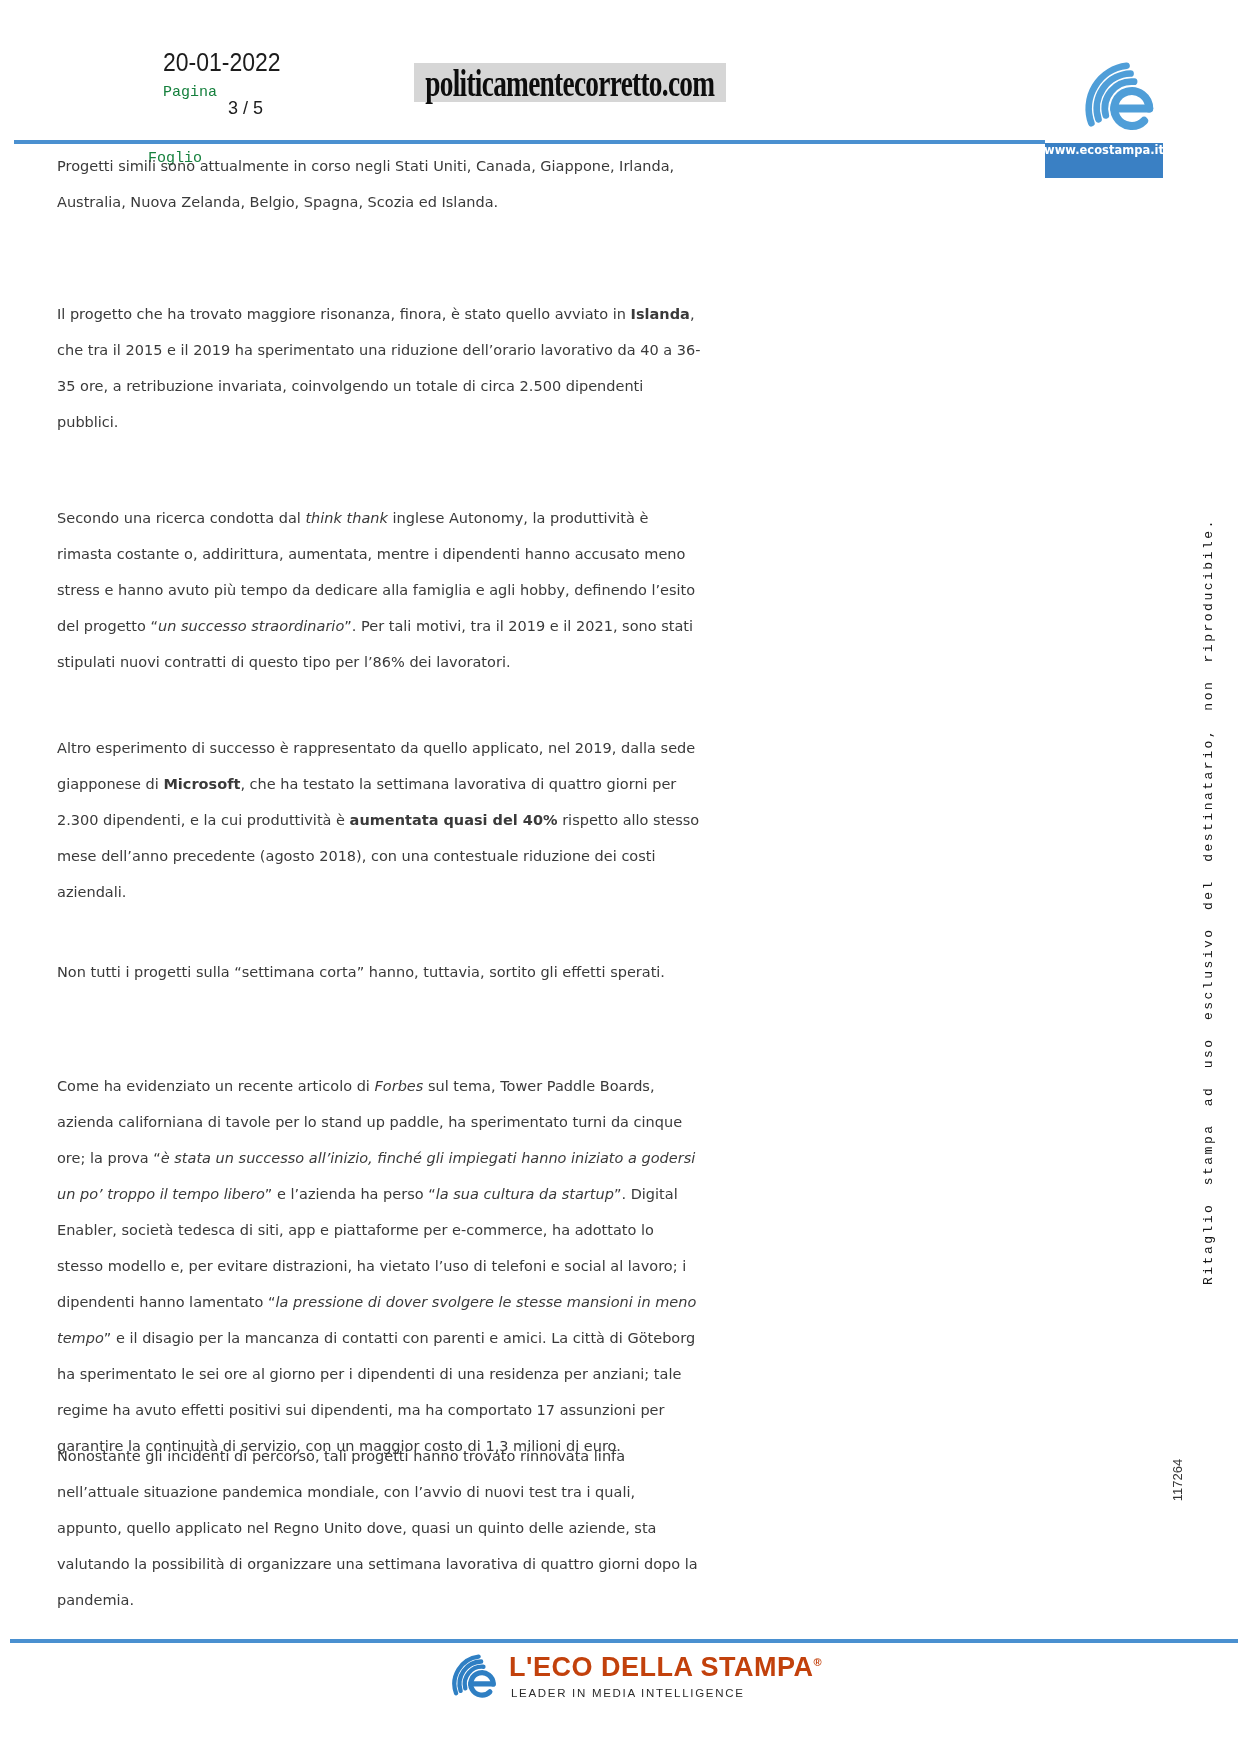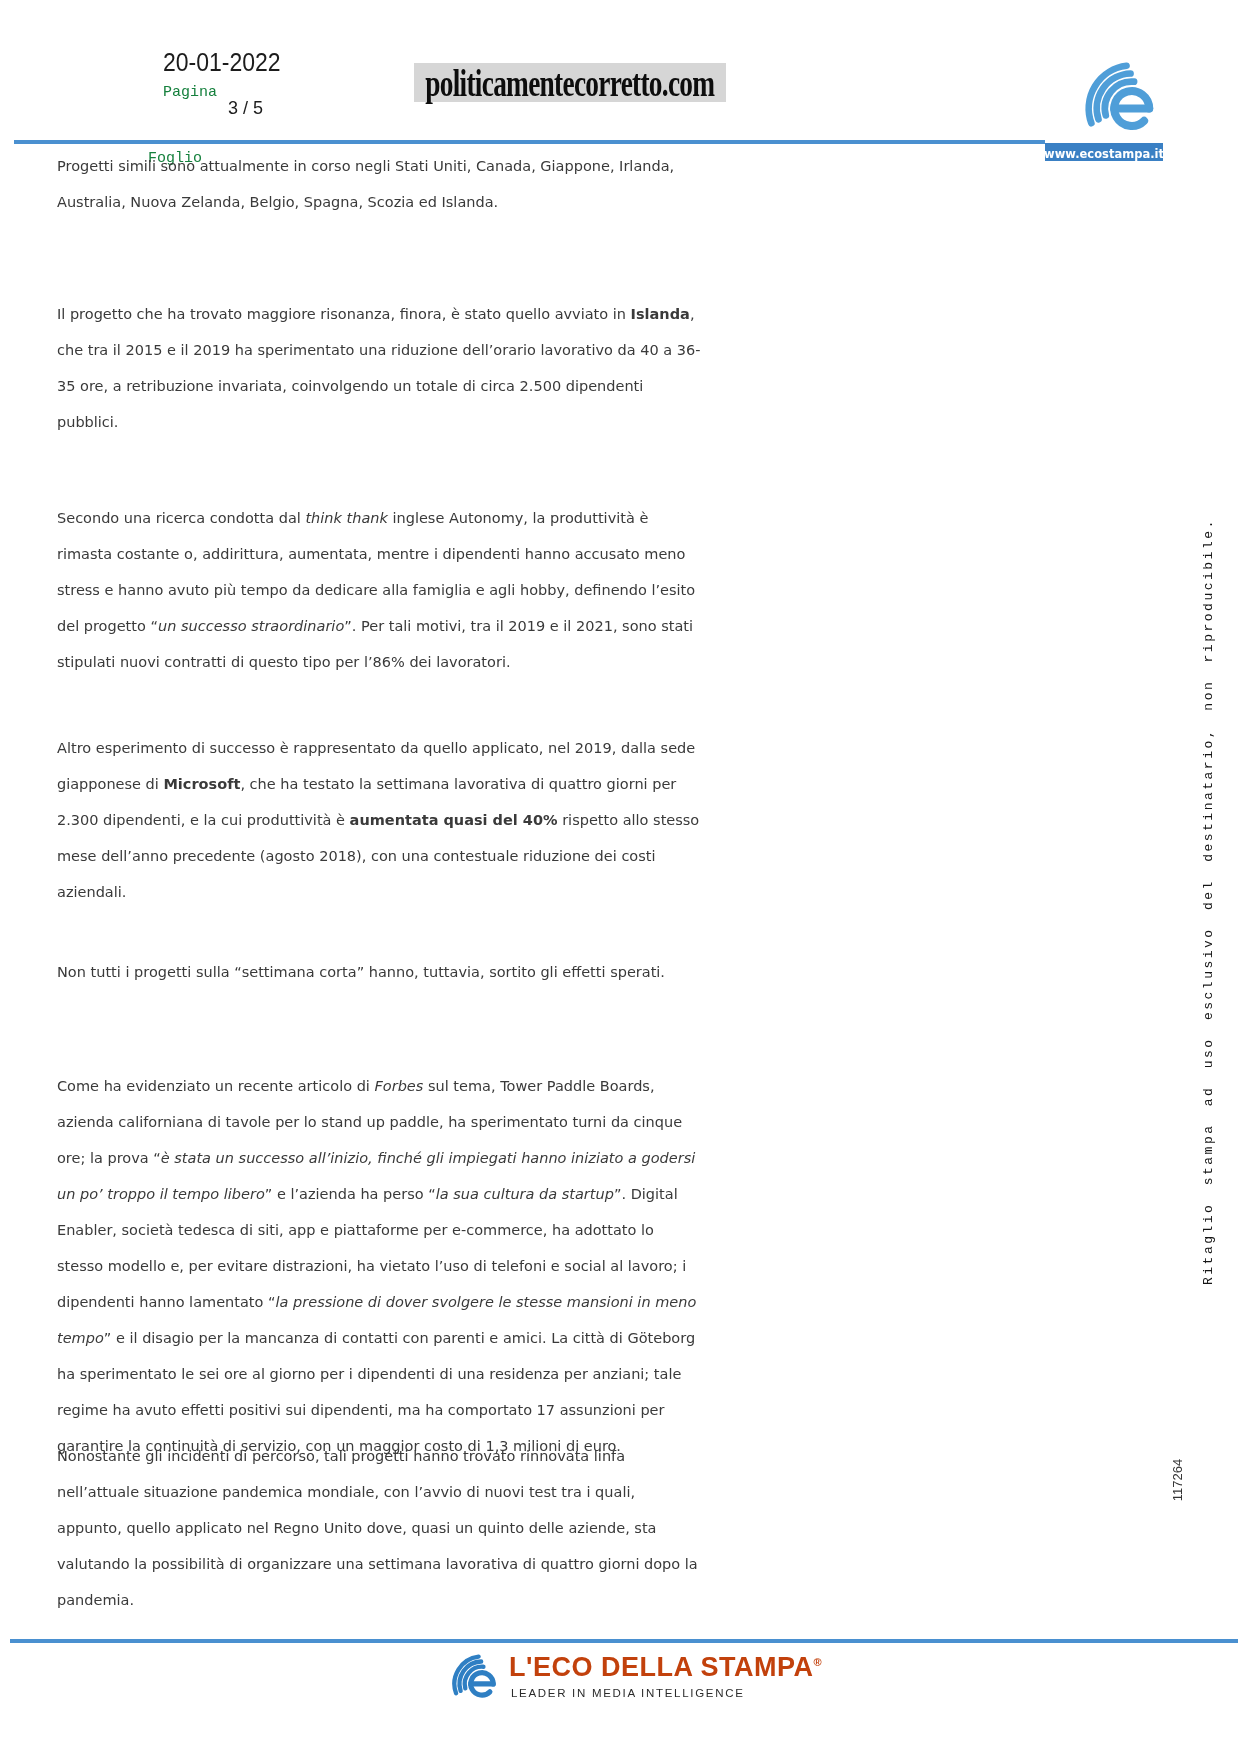--- a/index.html
+++ b/index.html
@@ -15,22 +15,22 @@
   .hdr-small { font-size:15px; color:#15803d; font-family:Liberation Mono, monospace; }
   .hdr-pagina { left:163px; top:84px; }
   .hdr-foglio { left:148px; top:110px;margin-top:40px; }
   .hdr-foglio-val { left:228px; top:98px; font-size:18px; color:#1c1c1c;
               font-family:"Liberation Sans",sans-serif; }
   .masthead { left:398px; top:63px; width:312px; height:39px; background:#d6d6d6;
               display:flex; align-items:center; justify-content:center;margin-left:16px; }
   .masthead span { font-family:"Liberation Serif",serif; font-weight:700; font-size:38px;
               color:#0d0d0d; white-space:nowrap; transform:scaleX(.72); letter-spacing:-1px; }
   .hdr-line { left:14px; top:140px; width:1031px; height:4px; background:#4a90d0; }
-  .eco-box { left:1045px; top:143px; width:118px; height:18px; background:#3a80c4;
-             display:flex; align-items:flex-end; justify-content:center; }
+  .eco-box { left:1045px; top:143px; width:118px; height:35px; background:#3a80c4;
+             display:flex; align-items:flex-start; justify-content:center; }
   .eco-box span { color:#ffffff; font-size:11.5px; font-weight:700;
              font-family:"DejaVu Sans",sans-serif; }
   .eco-logo-top { left:1082px; top:48px; width:84px; height:90px; }
 
   
   .para { position:absolute; left:57px; width:645px; font-size:14.5px; line-height:36px;
           color:#3a3a3a; }
 
   
   .vert-note { left:830px; top:896px; width:760px; height:18px; transform:rotate(-90deg);

